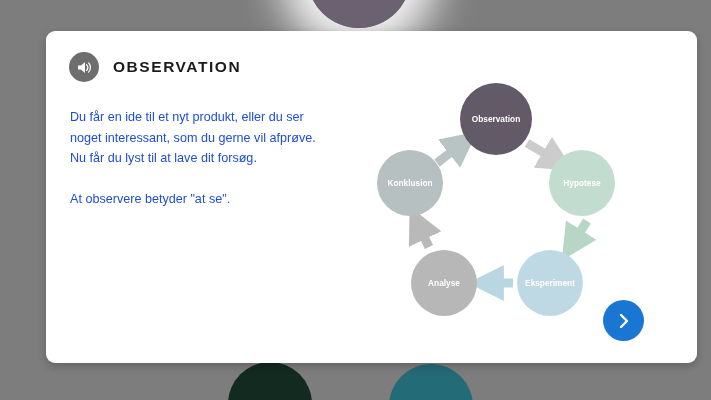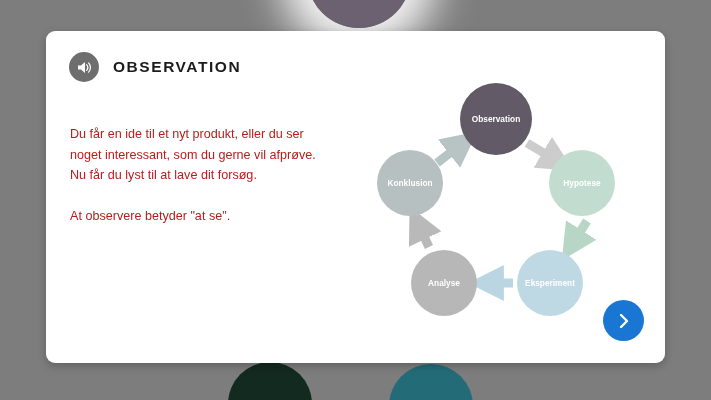--- a/index.html
+++ b/index.html
@@ -36,20 +36,21 @@
   #card {
     position: absolute;
     left: 46px;
     top: 31px;
     width: 619px;
     height: 332px;
     background: #ffffff;
     border-radius: 9px;
     box-shadow: 0 3px 9px rgba(0,0,0,0.22);
     z-index: 2;
+    padding-left: 32px;
   }
 
   
   #card-header {
     position: absolute;
     left: 23px;
     top: 21px;
     display: flex;
     align-items: center;
     gap: 14px;
@@ -71,25 +72,25 @@
     font-weight: bold;
     letter-spacing: 1.55px;
     color: #1b1b1b;
     white-space: nowrap;
   }
 
   
   #body-copy {
     position: absolute;
     left: 24px;
-    top: 93px;
+    top: 76px;
     width: 262px;
     font-size: 12.6px;
     line-height: 20.5px;
-    color: #b91c1c;
+    color: #1d4ed8;
   }
   #body-copy p { margin: 0; }
   #body-copy p.spaced { margin-top: 20px; }
 
   
   #cycle-diagram {
     position: absolute;
     left: 310px;
     top: 36px;
     width: 280px;

